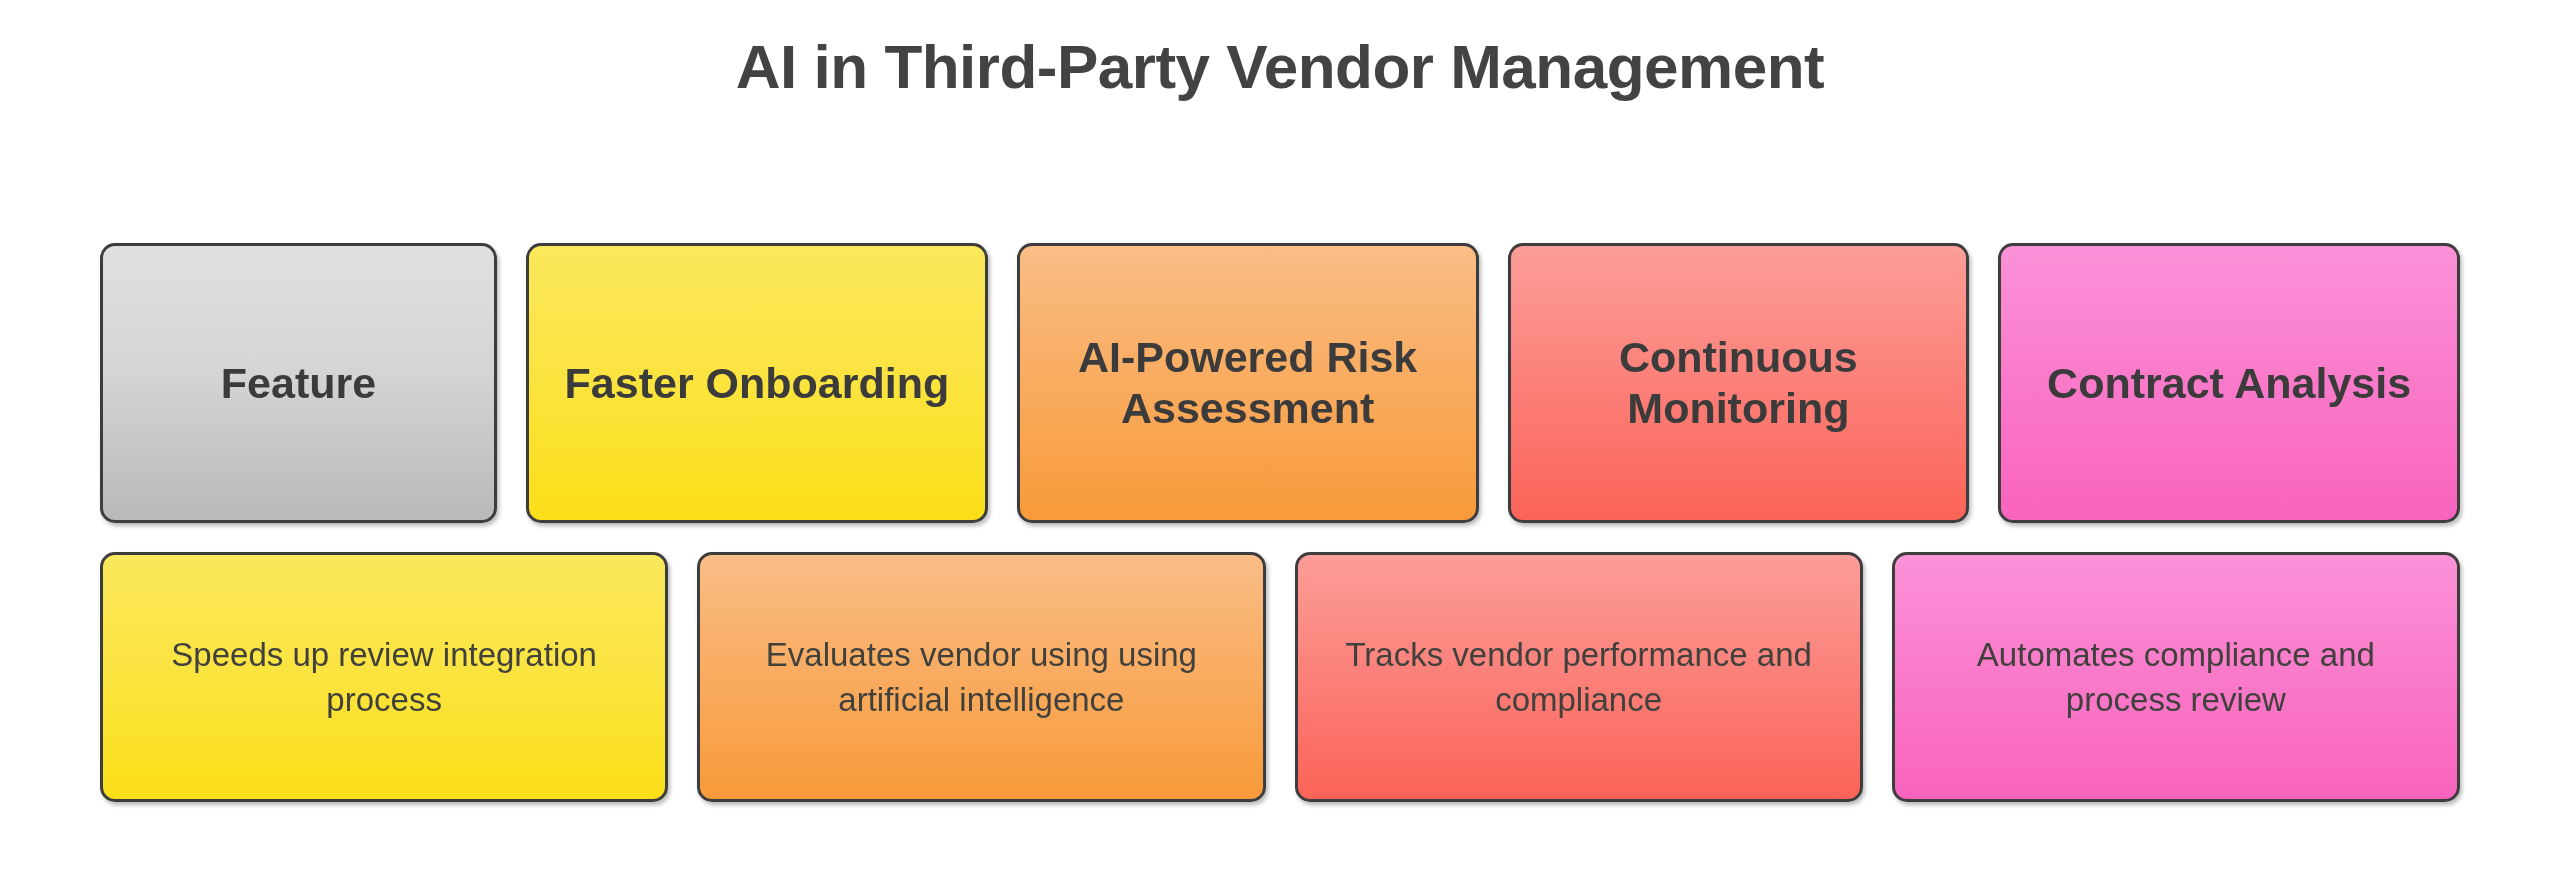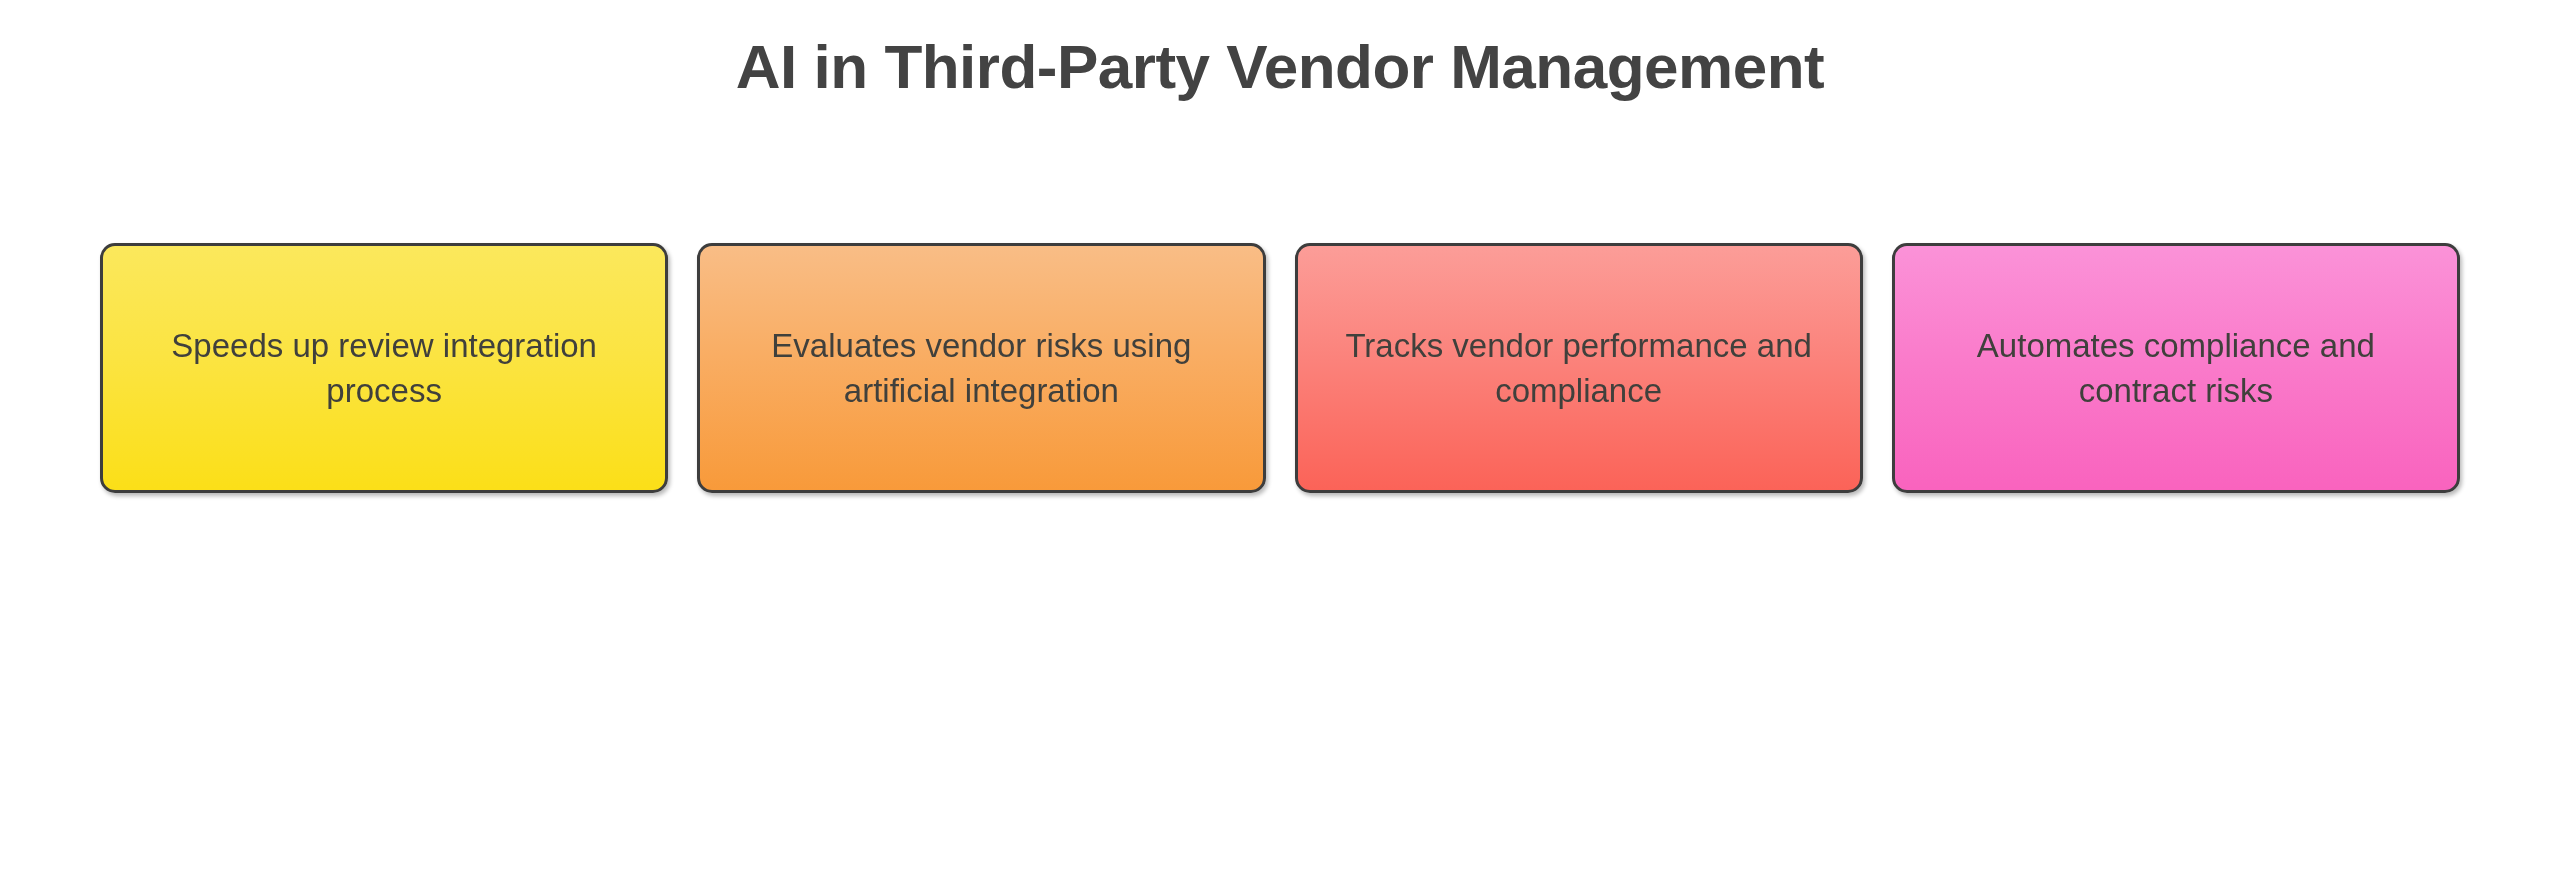--- a/index.html
+++ b/index.html
@@ -100,30 +100,47 @@
 </style>
 </head>
 <body>
 
 <div class="page">
 
   <div class="title">AI in Third-Party Vendor Management</div>
 
   <div class="matrix">
 
+    <div class="row row-header">
+      <div class="cell col-label fill-gray">
+        <span class="cell-text">Feature</span>
+      </div>
+      <div class="cell fill-yellow">
+        <span class="cell-text">Faster Onboarding</span>
+      </div>
+      <div class="cell fill-orange">
+        <span class="cell-text">AI-Powered Risk Assessment</span>
+      </div>
+      <div class="cell fill-red">
+        <span class="cell-text">Continuous Monitoring</span>
+      </div>
+      <div class="cell fill-pink">
+        <span class="cell-text">Contract Analysis</span>
+      </div>
+    </div>
 
     <div class="row row-body">
       <div class="cell fill-yellow">
         <span class="cell-text">Speeds up review integration process</span>
       </div>
       <div class="cell fill-orange">
-        <span class="cell-text">Evaluates vendor risks using artificial integration</span>
+        <span class="cell-text">Evaluates vendor using using artificial intelligence</span>
       </div>
       <div class="cell fill-red">
         <span class="cell-text">Tracks vendor performance and compliance</span>
       </div>
       <div class="cell fill-pink">
-        <span class="cell-text">Automates compliance and contract risks</span>
+        <span class="cell-text">Automates compliance and process review</span>
       </div>
     </div>
 
   </div>
 </div>
 
 </body></html>

